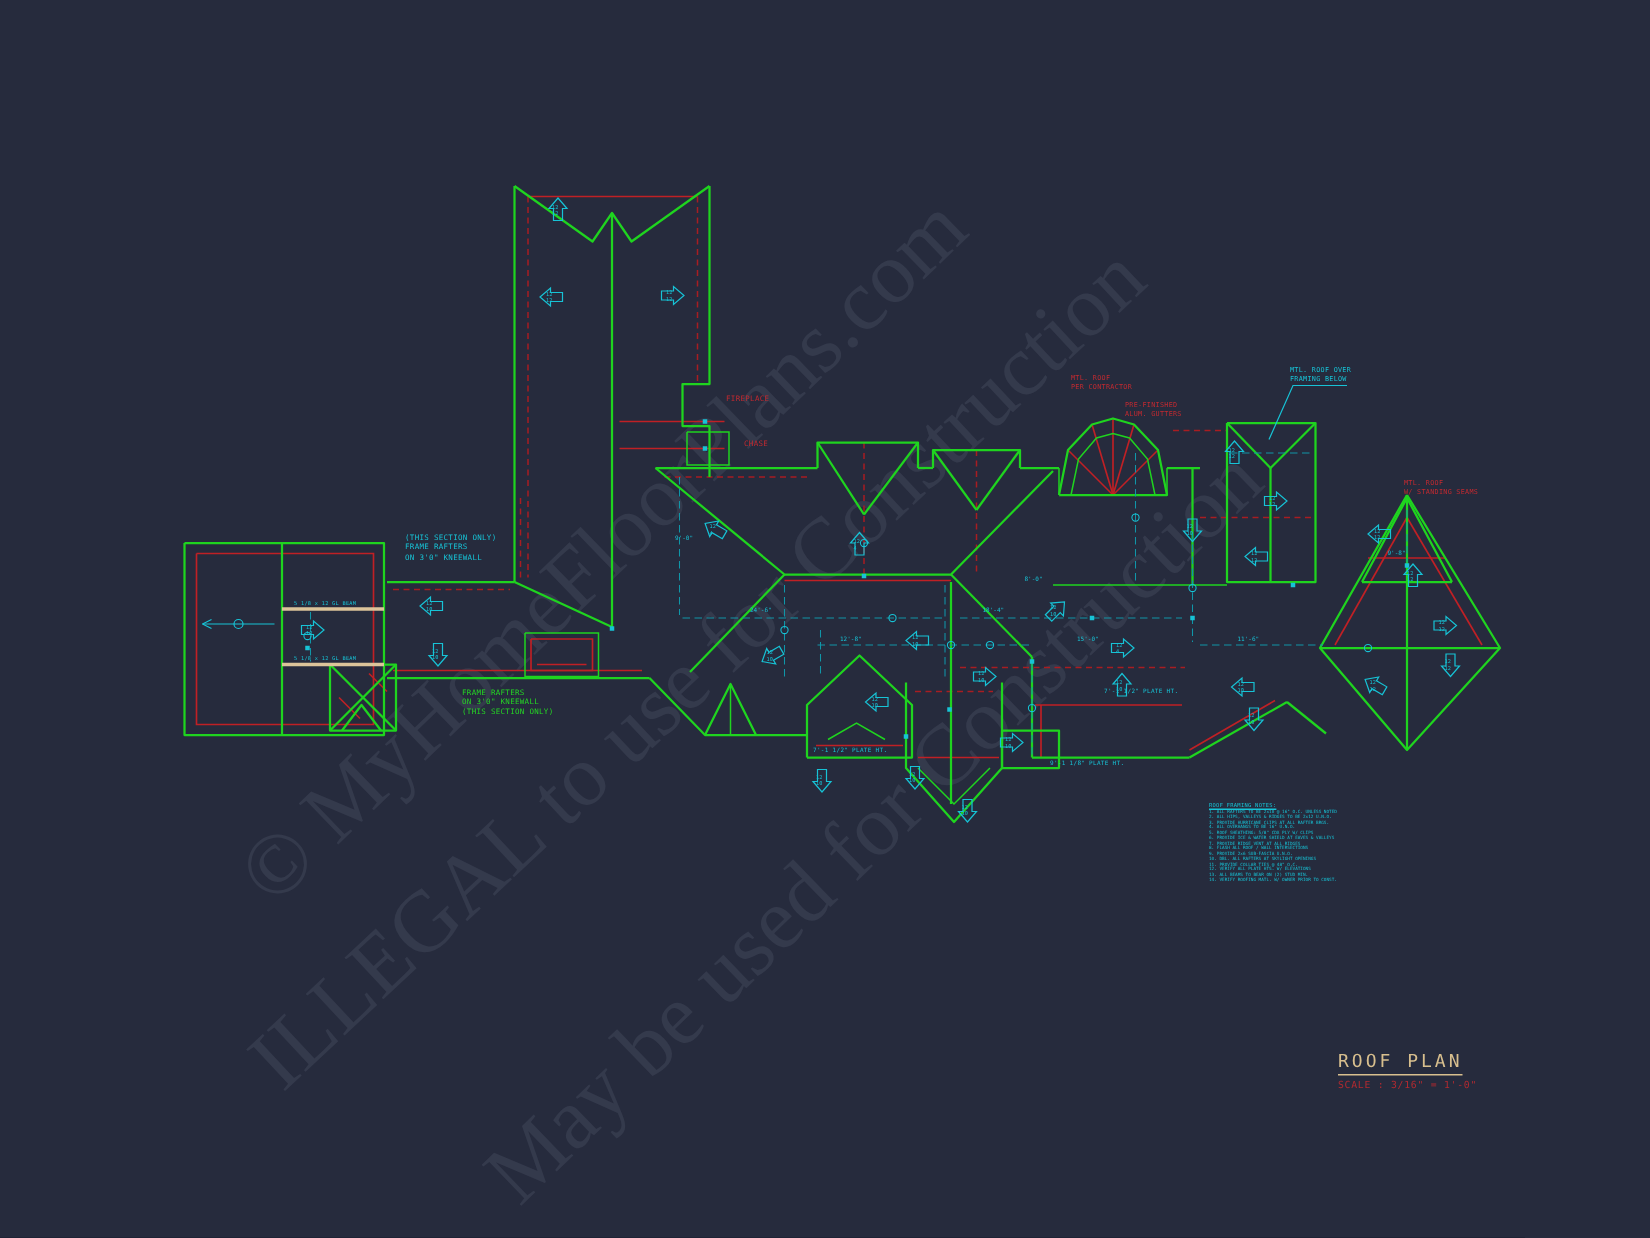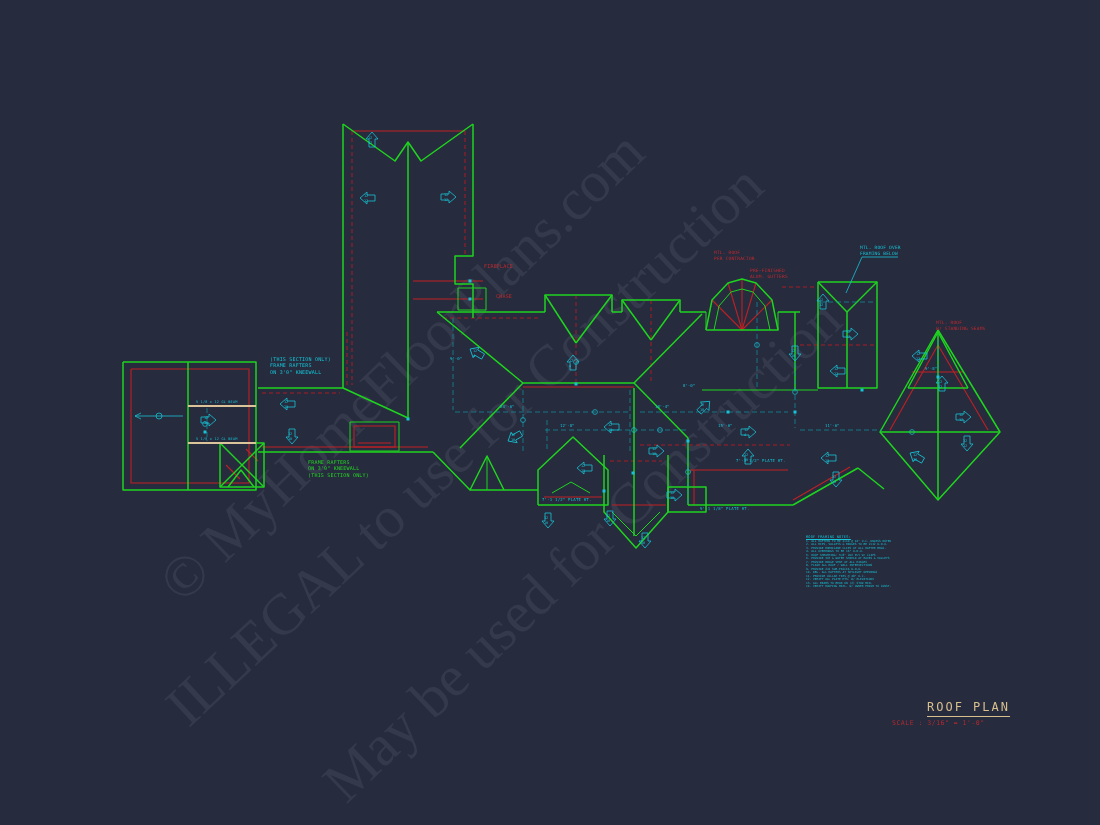--- a/index.html
+++ b/index.html
@@ -17,21 +17,21 @@
   .cd{stroke:#1096a8;stroke-width:0.7;fill:none;stroke-dasharray:5 3;}
   .tan{stroke:#dcc49a;stroke-width:2.2;fill:none;}
   .lbl{position:absolute;white-space:pre-line;line-height:1.25;letter-spacing:0.2px;}
   .lbl.cy{color:#17c3d6;}
   .lbl.rd2{color:#c22a30;}
   .lbl.gr{color:#25d425;}
   .f5{font-size:5px;} .f45{font-size:4.5px;} .f4{font-size:4px;} .f35{font-size:3.5px;}
   #title-block{position:absolute;left:892px;top:696px;}
   #plan-title{color:#d8bf8e;font-size:12px;letter-spacing:2px;
     border-bottom:1px solid #d8bf8e;padding-bottom:2px;display:inline-block;
-    font-family:"DejaVu Sans Mono",monospace;margin-left:35px;}
+    font-family:"DejaVu Sans Mono",monospace;}
   #plan-scale{color:#b22a30;font-size:6.5px;margin-top:2px;letter-spacing:0.5px;}
   #notes-block{position:absolute;left:806px;top:535px;width:118px;color:#17c3d6;}
   #notes-head{font-size:3.6px;text-decoration:underline;letter-spacing:0.2px;}
   #notes-lines{font-size:2.9px;line-height:1.2;white-space:pre-line;margin-top:1px;}
   .wm{position:absolute;color:rgba(205,210,228,0.09);
     font-family:"Liberation Serif","DejaVu Serif",serif;
     transform-origin:left bottom;white-space:nowrap;pointer-events:none;}
   #wm1{left:192px;top:548px;font-size:58px;transform:rotate(-44deg);}
   #wm2{left:198px;top:672px;font-size:58px;transform:rotate(-43deg);}
   #wm3{left:356px;top:748px;font-size:58px;transform:rotate(-44deg);}

